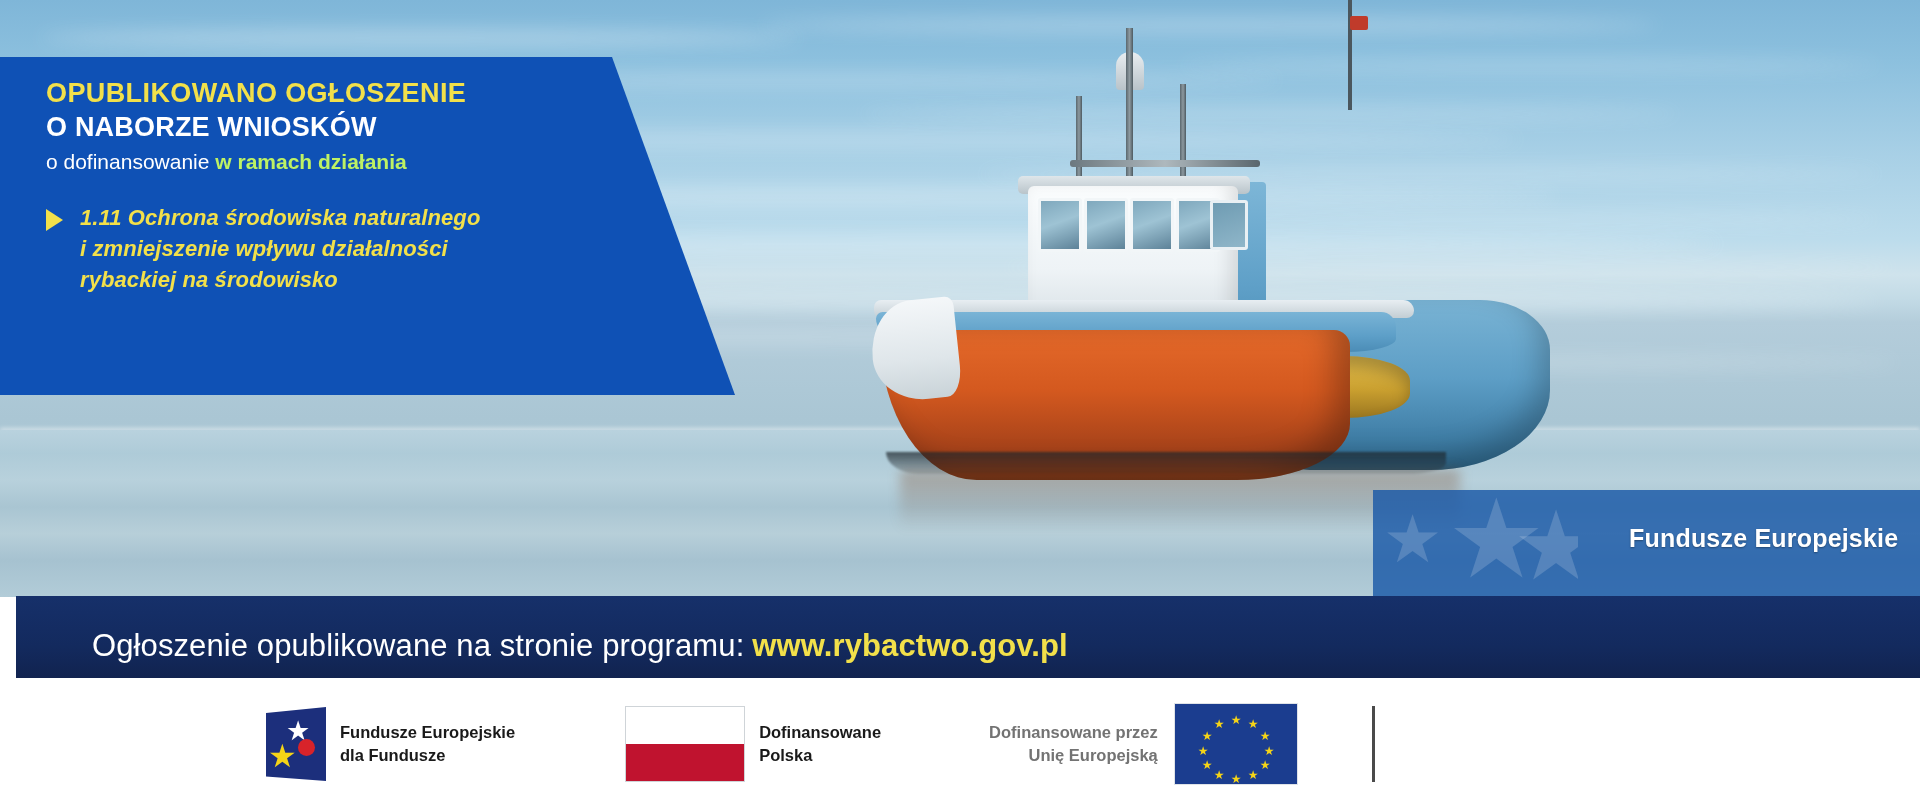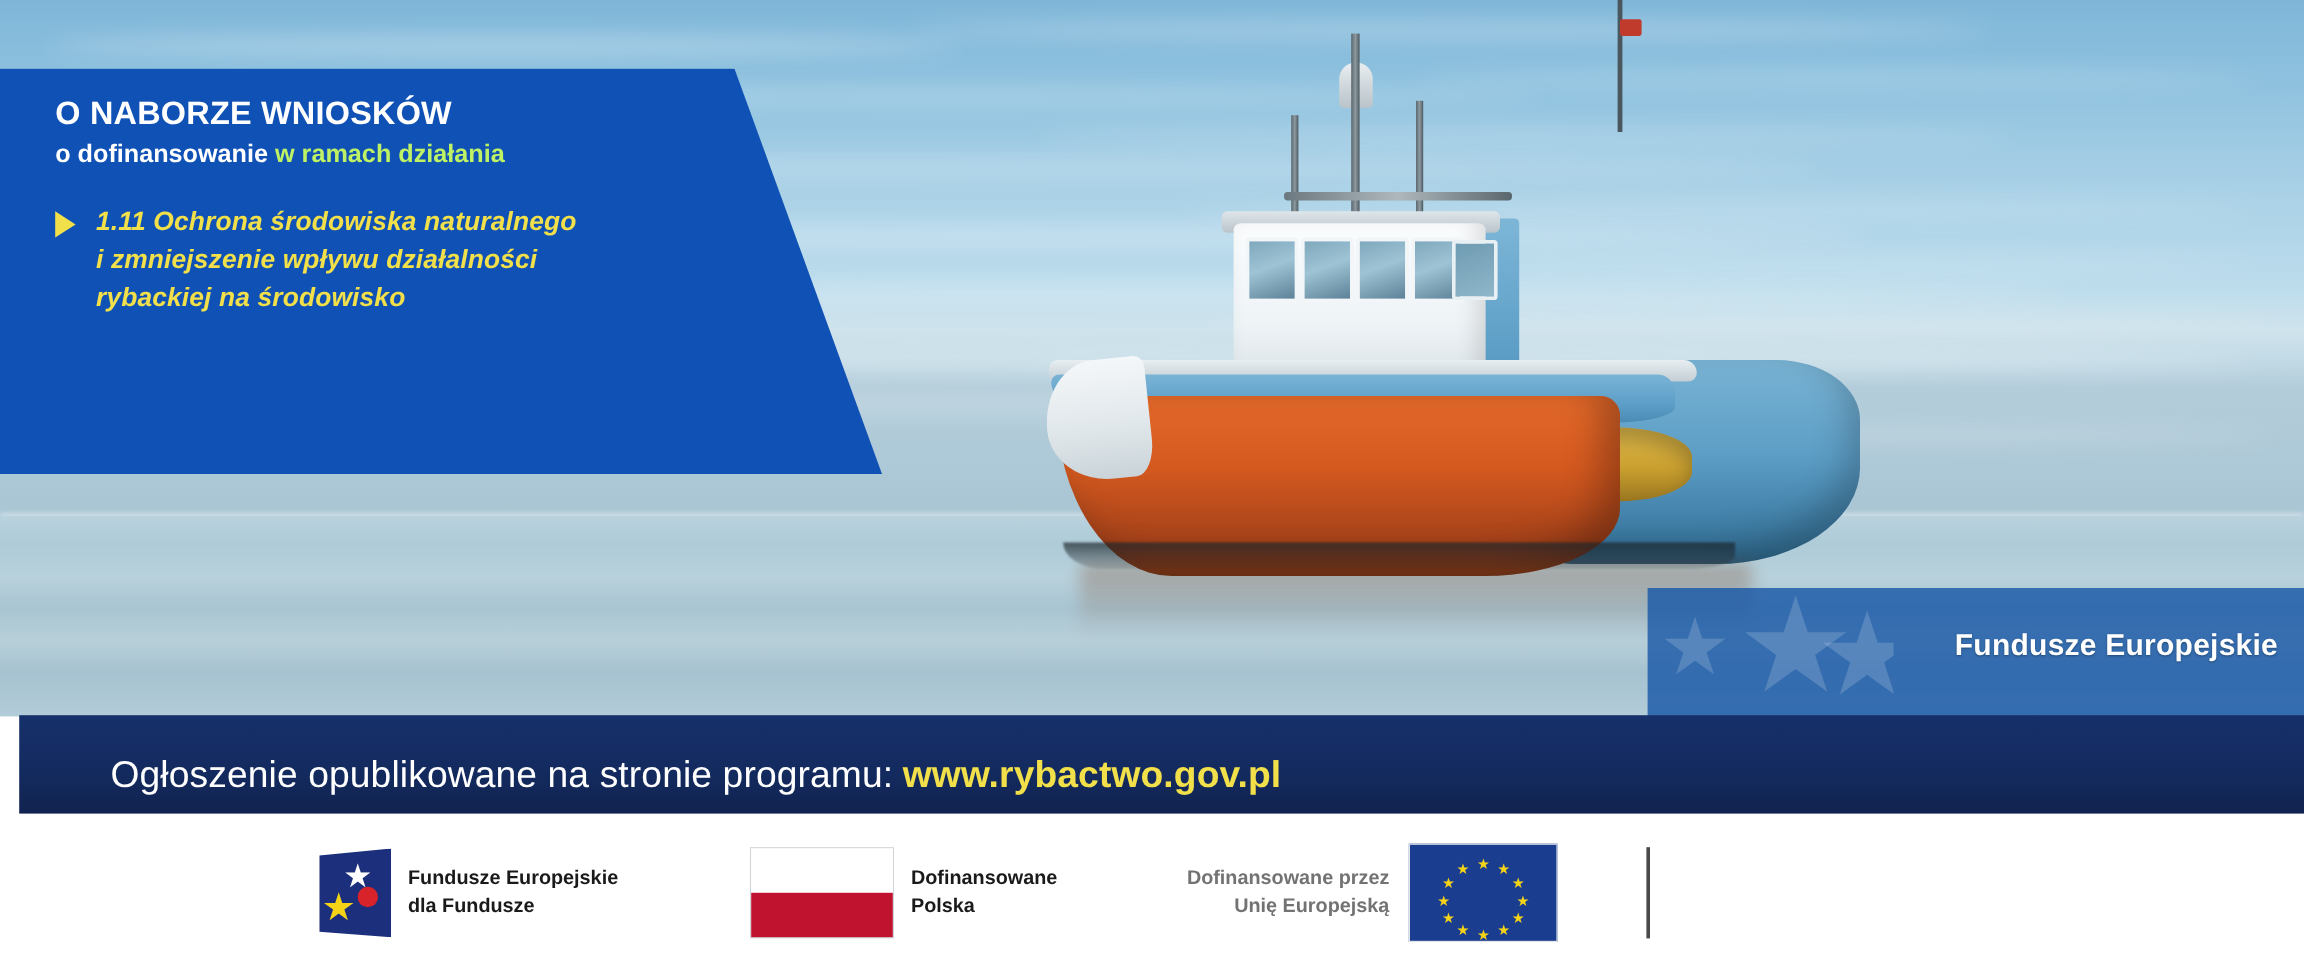--- a/index.html
+++ b/index.html
@@ -148,21 +148,21 @@
     color:#f2e04a; font-size:27px; font-weight:700; letter-spacing:.4px;
     line-height:1.22; white-space:nowrap;
   }
   .ln-sub{
     color:#ffffff; font-size:27px; font-weight:700; letter-spacing:.2px;
     line-height:1.3; white-space:nowrap;
   }
   .ln-third{
     color:#ffffff; font-size:21px; line-height:1.5; white-space:nowrap; margin-top:1px;
   }
-  .ln-third .b{font-weight:700;}
+  .ln-third .b{font-weight:400;}
   .ln-third .n{font-weight:700; color:#bef264;}
 
   .bullet-block{margin-top:24px; position:relative; padding-left:34px;}
   .tri{
     position:absolute; left:0; top:7px;
     width:0;height:0; border-left:17px solid #f2e04a;
     border-top:11px solid transparent; border-bottom:11px solid transparent;
   }
   .bl{
     color:#f2e04a; font-weight:700; font-size:22px; line-height:1.43;
@@ -331,20 +331,21 @@
         <span class="st sa">★</span>
         <span class="st sb">★</span>
         <span class="st sc">★</span>
       </div>
       <div class="fe-label">Fundusze Europejskie</div>
     </div>
   </div>
 
   <div class="panel">
     <div class="panel-inner">
+      <div class="ln-head">OPUBLIKOWANO OGŁOSZENIE</div>
       <div class="ln-sub">O NABORZE WNIOSKÓW</div>
       <div class="ln-third">
         <span class="b">o dofinansowanie</span><span class="n"> w ramach działania</span>
       </div>
 
       <div class="bullet-block">
         <span class="tri"></span>
         <div class="bl">1.11  Ochrona środowiska naturalnego</div>
         <div class="bl">i zmniejszenie wpływu działalności</div>
         <div class="bl">rybackiej na środowisko</div>

